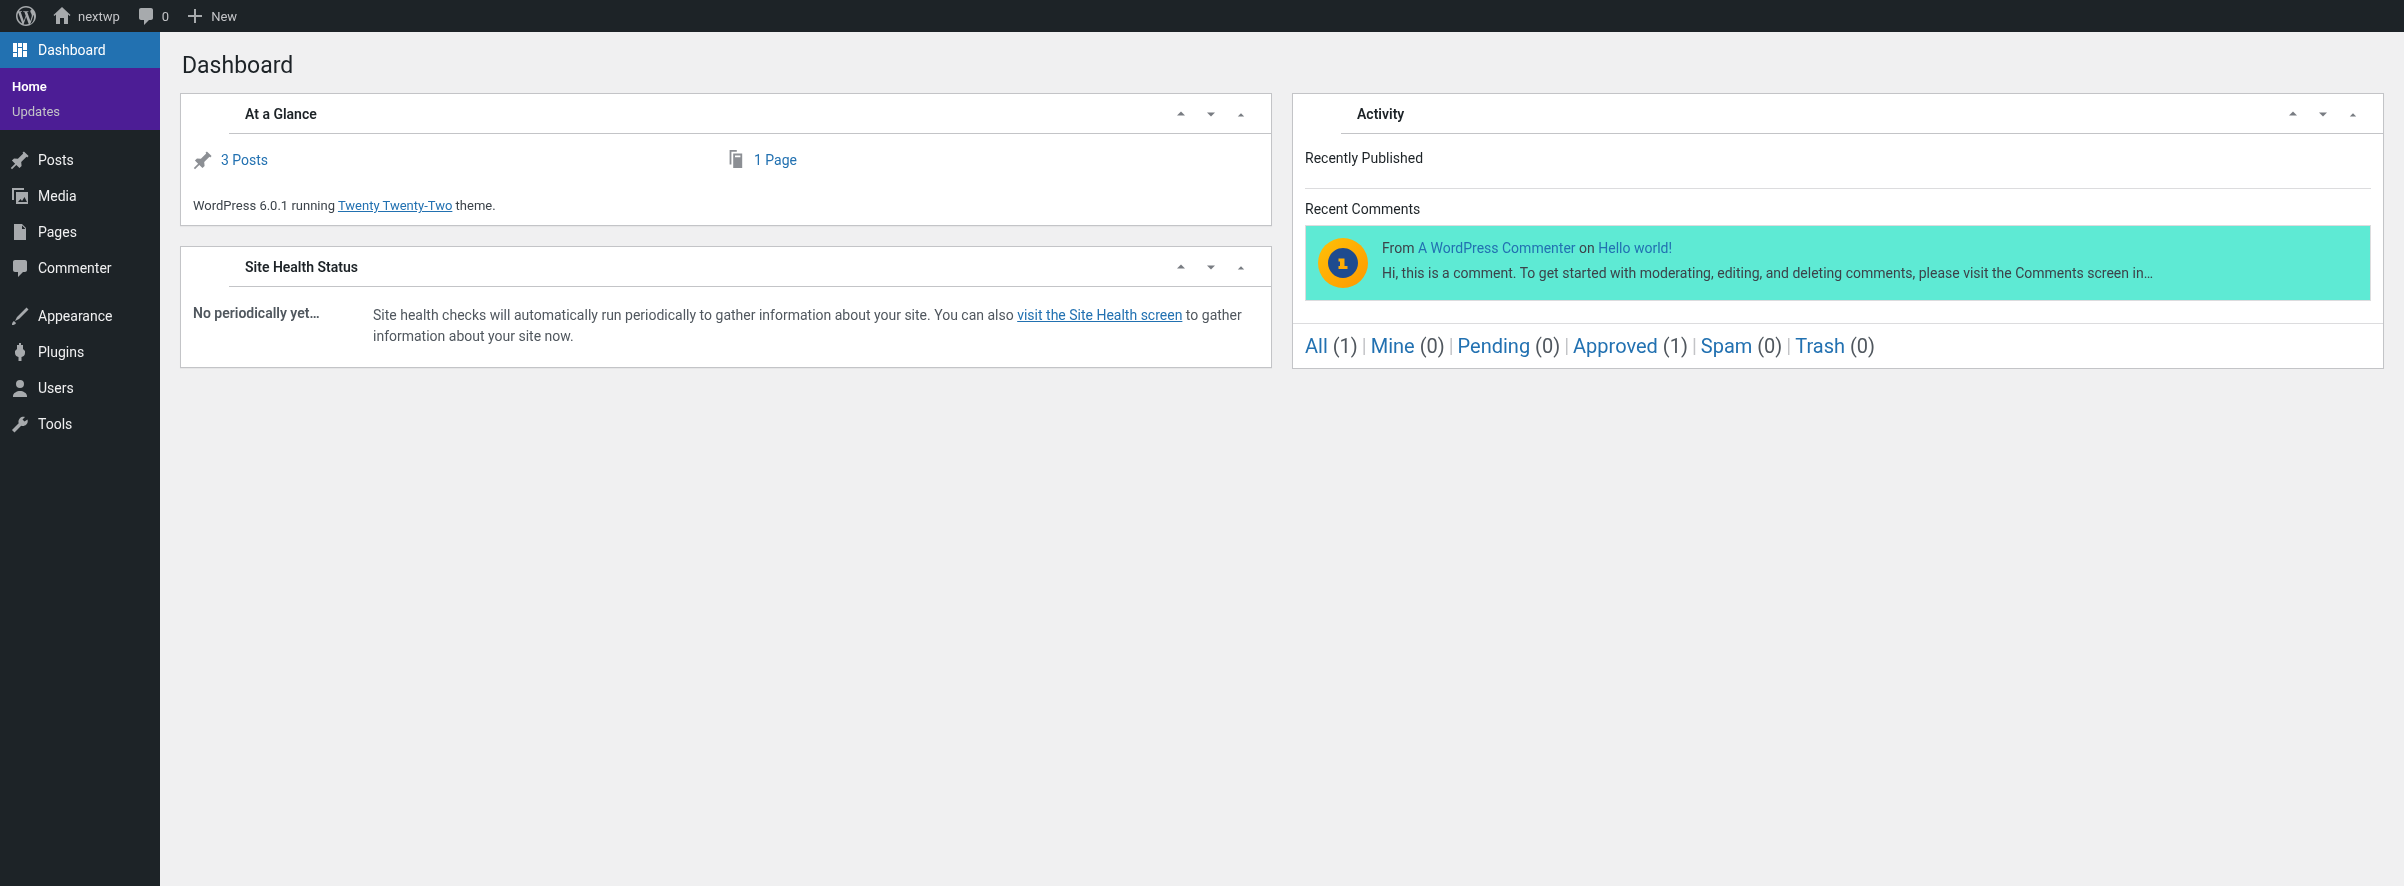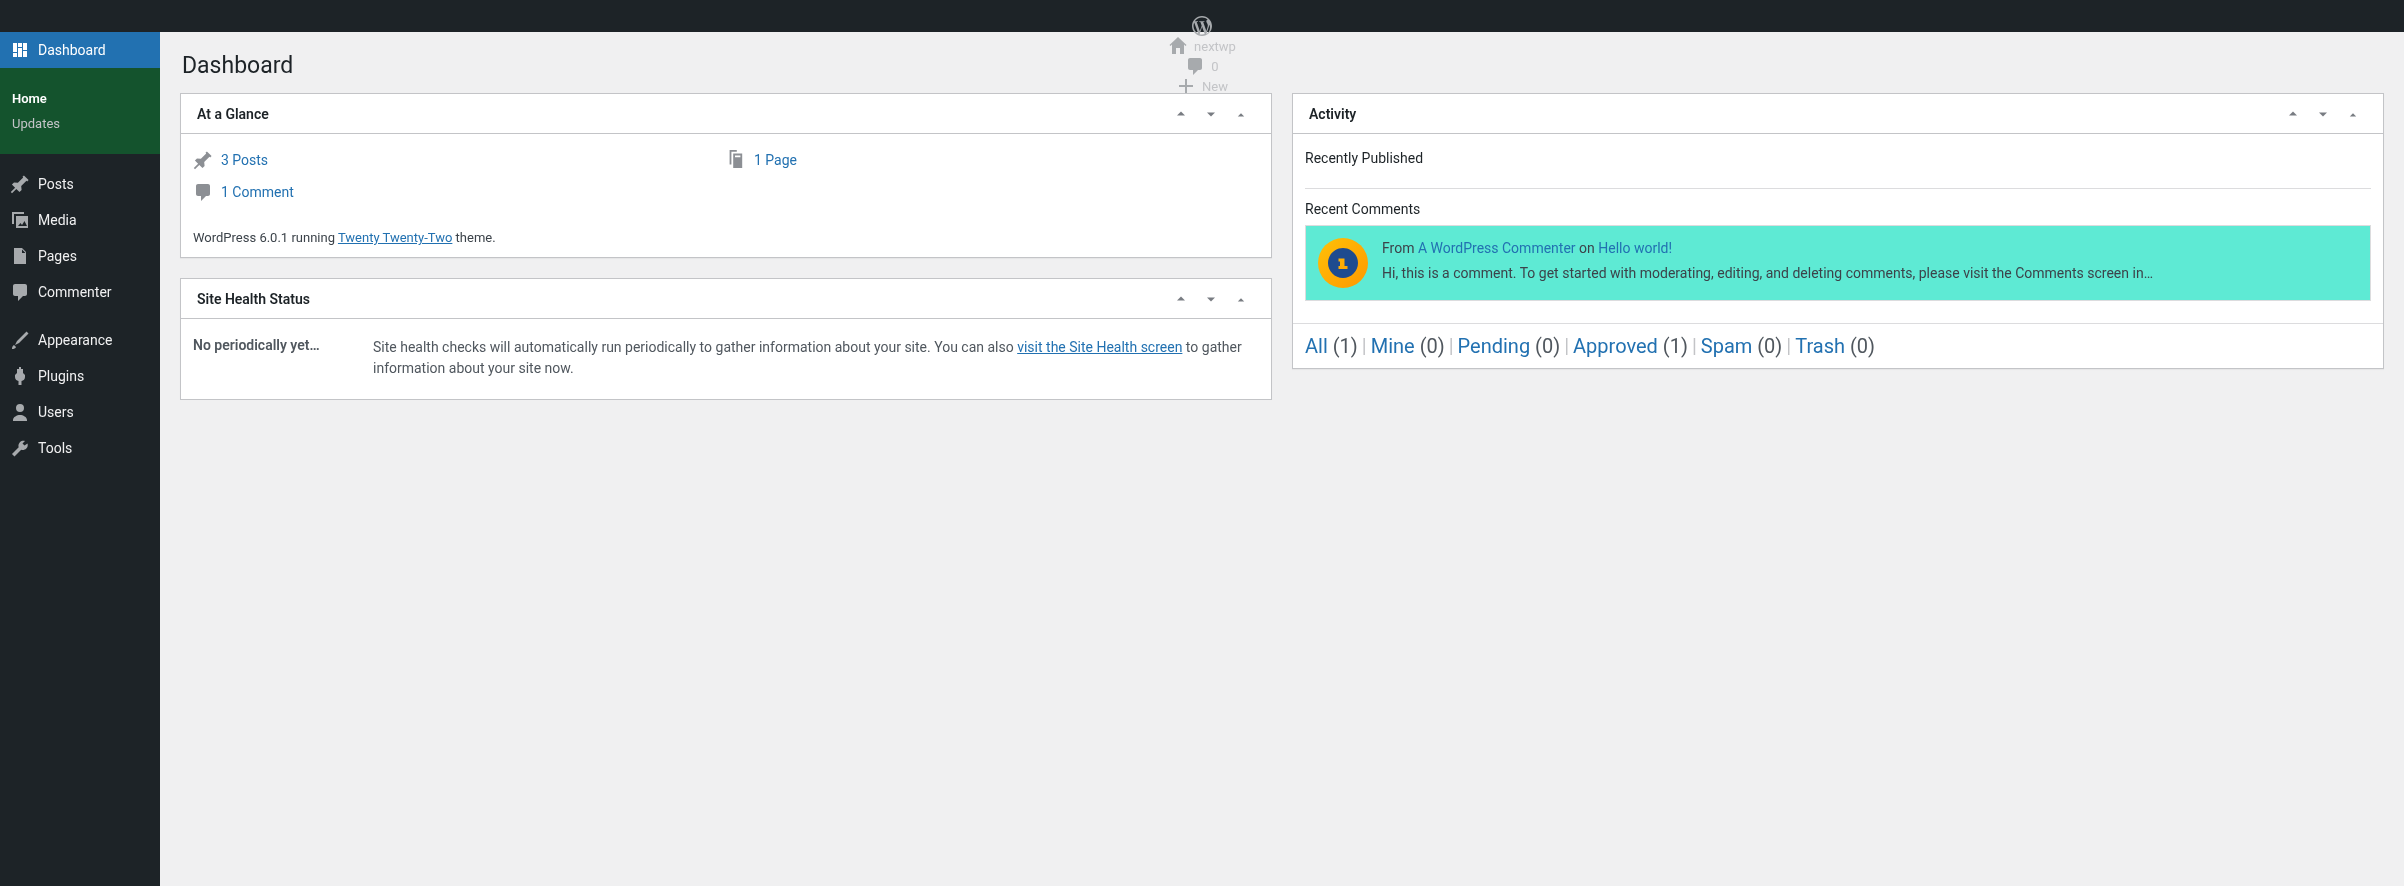--- a/index.html
+++ b/index.html
@@ -1,45 +1,45 @@
 <!DOCTYPE html>
 <html><head>
 <meta charset="utf-8">
 <style>
 * { margin: 0; padding: 0; box-sizing: border-box; }
 body { font-family: -apple-system, BlinkMacSystemFont, "Segoe UI", Roboto, sans-serif; font-size: 13px; color: #3c434a; background: #f0f0f1; }
 
 
-#adminbar { height: 32px; background: #1d2327; display: flex; align-items: center; padding: 16px 8px; color: #c3c4c7; font-size: 13px; flex-direction: column; }
+#adminbar { height: 32px; background: #1d2327; display: flex; align-items: center; padding: 0 8px; color: #c3c4c7; font-size: 13px; }
 #adminbar .ab-item { display: inline-flex; align-items: center; height: 32px; padding: 0 8px; cursor: pointer; gap: 6px; }
 #adminbar .ab-icon { width: 20px; height: 20px; display:inline-flex; align-items:center; justify-content:center; fill:#a7aaad; }
 #adminbar .count { color:#c3c4c7; }
 
 
 #adminmenu-wrap { position:absolute; top:32px; left:0; width:160px; bottom:0; background:#1d2327; }
 #adminmenu { list-style:none; }
 #adminmenu li { position:relative; }
 #adminmenu a { display:flex; align-items:center; padding: 8px 8px 8px 10px; color:#f0f0f1; text-decoration:none; font-size:14px; gap:8px; min-height:34px; }
 #adminmenu a.current { background:#2271b1; color:#fff; }
 #adminmenu a.current::after { content:""; position:absolute; right:-8px; top:50%; margin-top:-8px; border:8px solid transparent; border-right-color:#f0f0f1; }
-#adminmenu .submenu { background:#14532d; padding:18px 0; }
+#adminmenu .submenu { background:#4c1d95; padding:6px 0; }
 #adminmenu .submenu a { padding:5px 12px; font-size:13px; color:#c3c4c7; min-height:auto; }
 #adminmenu .submenu a.sub-current { color:#fff; font-weight:600; }
 #adminmenu .separator { height:12px; }
 .menu-icon { width:20px; height:20px; display:inline-flex; align-items:center; justify-content:center; fill:#a7aaad; flex-shrink:0; }
 a.current .menu-icon { fill:#fff; }
 
 
 #wpbody { margin-left:160px; padding:10px 20px 0 20px; }
 h1.page-title { font-size:23px; font-weight:400; color:#1d2327; margin:10px 0 14px 2px; }
 
 .postbox-container { display:flex; gap:20px; align-items:flex-start; }
 .col { flex:1; display:flex; flex-direction:column; gap:20px; }
 .postbox { background:#fff; border:1px solid #c3c4c7; box-shadow:0 1px 1px rgba(0,0,0,.04); }
-.postbox .hndle { display:flex; align-items:center; justify-content:space-between; border-bottom:1px solid #c3c4c7; padding:0 16px; height:40px; }
+.postbox .hndle { display:flex; align-items:center; justify-content:space-between; border-bottom:1px solid #c3c4c7; padding:0 16px; height:40px;margin-left:48px; }
 .postbox .hndle h2 { font-size:14px; font-weight:600; color:#1d2327; }
 .handle-actions { display:flex; gap:2px; }
 .handle-actions button { width:28px; height:28px; border:none; background:transparent; cursor:pointer; display:flex; align-items:center; justify-content:center; }
 .handle-actions svg { fill:#787c82; width:16px; height:16px; }
 .postbox .inside { padding:10px 12px 12px; font-size:13px; color:#3c434a; }
 
 
 .glance-items { display:flex; flex-wrap:wrap; margin-bottom:16px; }
 .glance-items li { list-style:none; width:50%; display:flex; align-items:center; gap:8px; padding:6px 0; }
 .glance-icon { width:20px; height:20px; fill:#8c8f94; display:inline-flex; }
@@ -253,28 +253,20 @@
               <a>3 Posts</a>
             </li>
             <li>
               <span class="glance-icon">
                   <svg viewBox="0 0 20 20">
                     <path d="M6 2h6V0H4v16h2V2zm2 2v16h10V4H8zm2 2h6v2h-6V6z" transform="scale(.9)"></path>
                   </svg>
                 </span>
               <a>1 Page</a>
             </li>
-            <li>
-              <span class="glance-icon">
-                  <svg viewBox="0 0 20 20">
-                    <path d="M5 2h10c1.1 0 2 .9 2 2v8c0 1.1-.9 2-2 2h-2l-5 5v-5H5c-1.1 0-2-.9-2-2V4c0-1.1.9-2 2-2z"></path>
-                  </svg>
-                </span>
-              <a>1 Comment</a>
-            </li>
           </ul>
           <p class="versions">
             <span>WordPress 6.0.1 running </span><a>Twenty Twenty-Two</a><span> theme.</span>
           </p>
         </div>
       </div>
 
       <div class="postbox">
         <div class="hndle">
           <h2>Site Health Status</h2>

